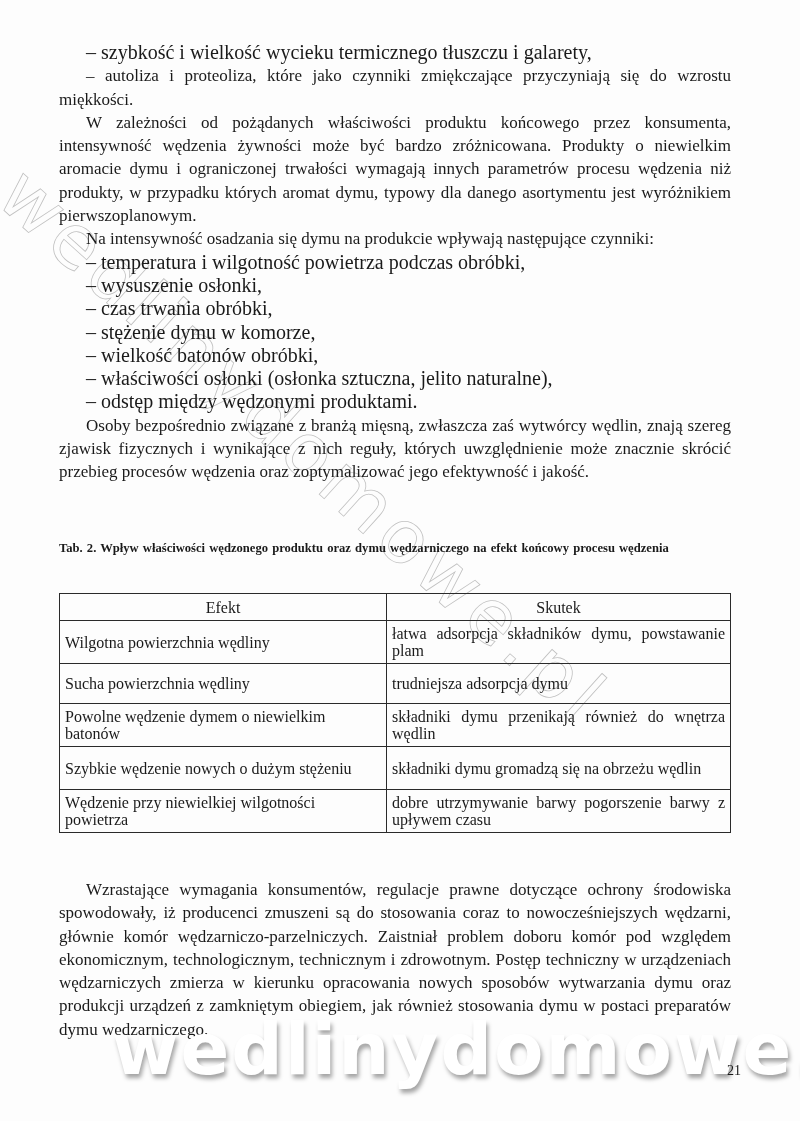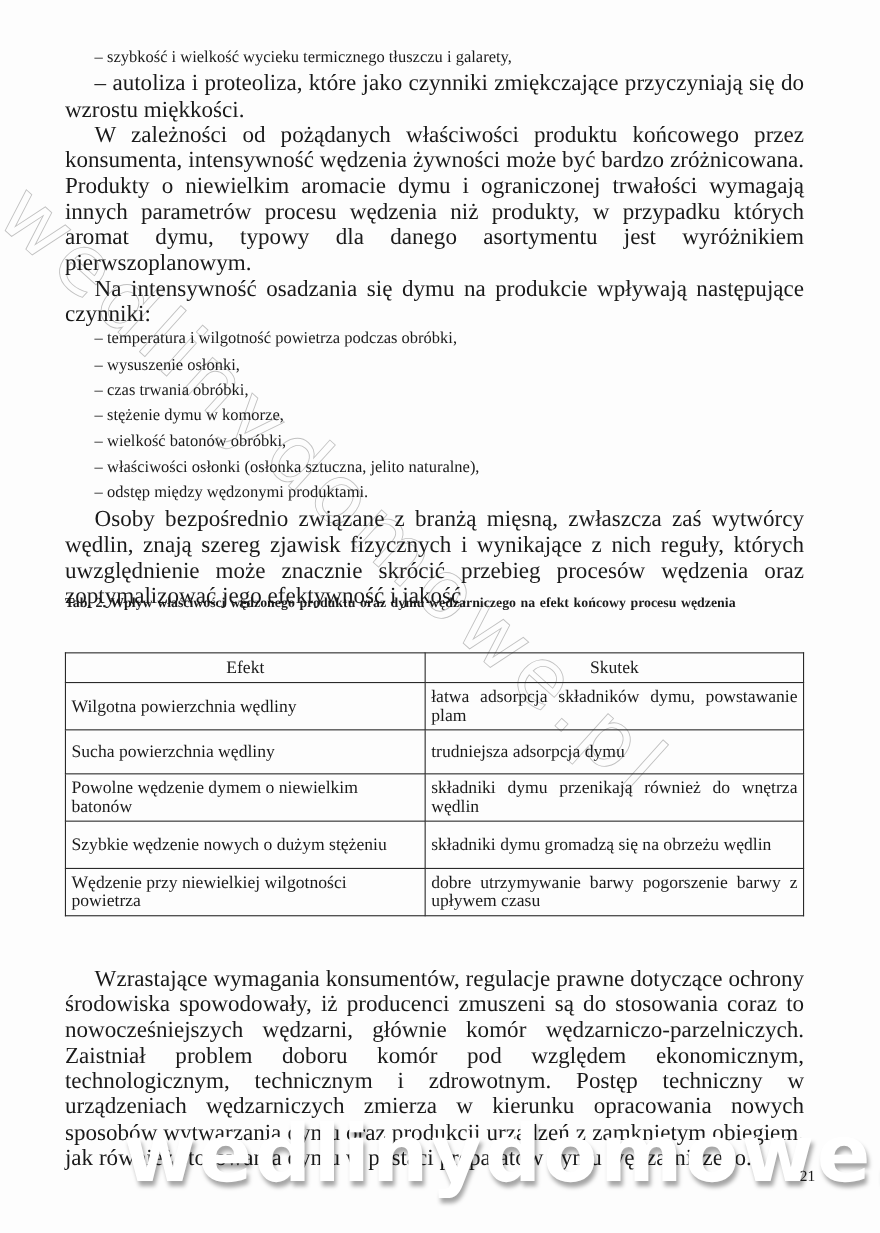--- a/index.html
+++ b/index.html
@@ -1,23 +1,23 @@
 <!DOCTYPE html>
 <html><head>
   <meta charset="utf-8">
   <style>
     html, body { margin: 0; padding: 0; }
     body {
       width: 800px; height: 1121px; background: #fdfdfd; position: relative; overflow: hidden;
       font-family: "Liberation Serif", "DejaVu Serif", serif; color: #1a1a1a;
     }
     .page { position: absolute; left: 59px; top: 0; width: 672px; }
-    .p { font-size: 21px; line-height: 23.3px; text-align: justify; margin: 0; }
+    .p { font-size: 17px; line-height: 23.3px; text-align: justify; margin: 0; }
     .indent { text-indent: 27px; }
-    .li { font-size: 15px; line-height: 23.3px; margin: 0; }
+    .li { font-size: 20px; line-height: 23.3px; margin: 0; }
     .li.indent { text-indent: 27px; }
     .block1 { position: absolute; top: 41px; left: 0; width: 672px; }
     .caption { position: absolute; top: 540px; left: 0; width: 672px; font-size: 12.6px; line-height: 16.6px; text-align: justify; word-spacing: 1px; font-weight: bold; }
     table.tab { position: absolute; top: 593px; left: 0; width: 672px; border-collapse: collapse; font-size: 16px; line-height: 17px; }
     table.tab td, table.tab th { border: 1.5px solid #2a2a2a; padding: 2px 5px; vertical-align: middle; font-weight: normal; }
     table.tab th { height: 22px; text-align: center; }
     table.tab td.c1 { width: 316px; }
     table.tab td.c2 { text-align: justify; }
     table.tab tr.r { height: 43px; }
     table.tab tr.r.one { height: 40px; }

